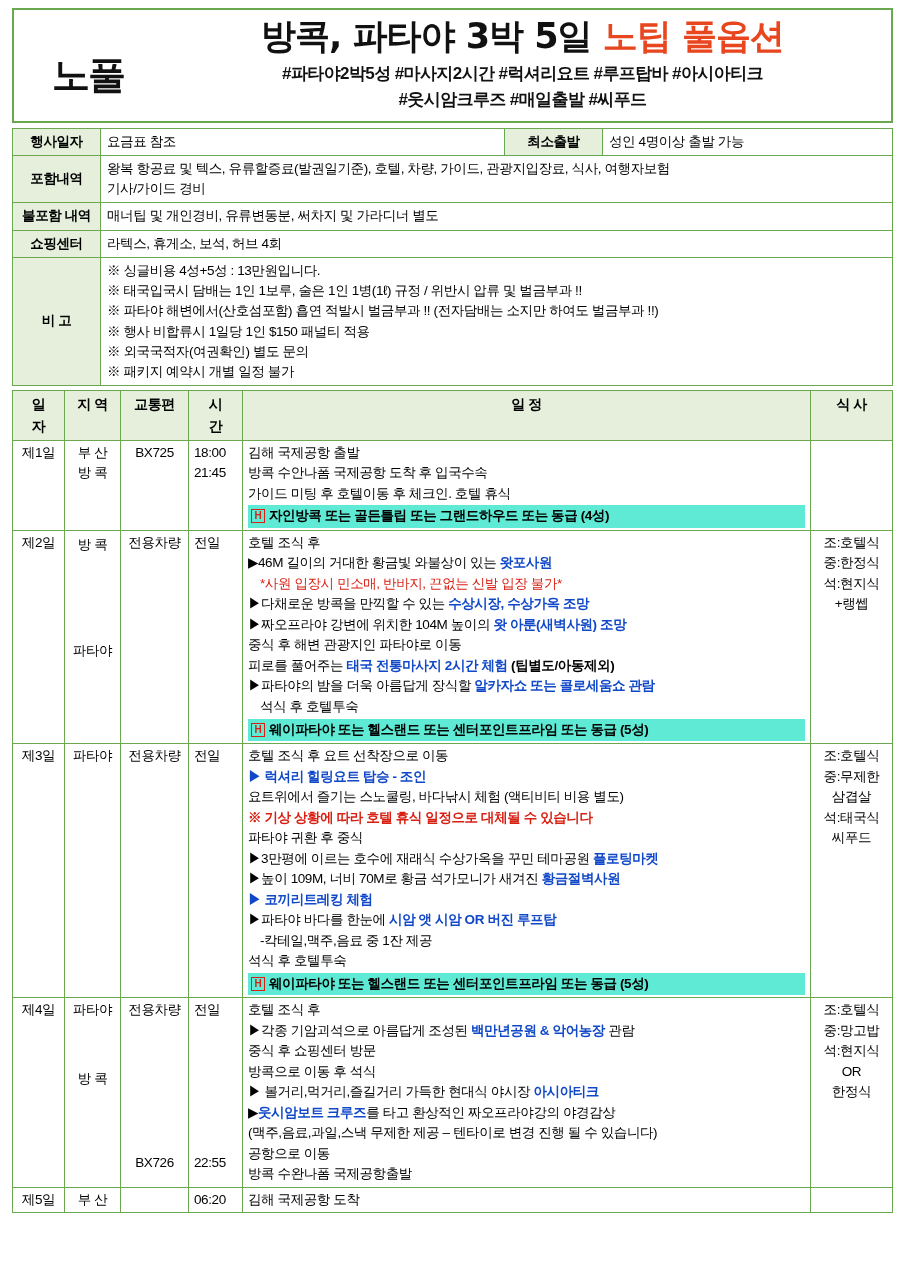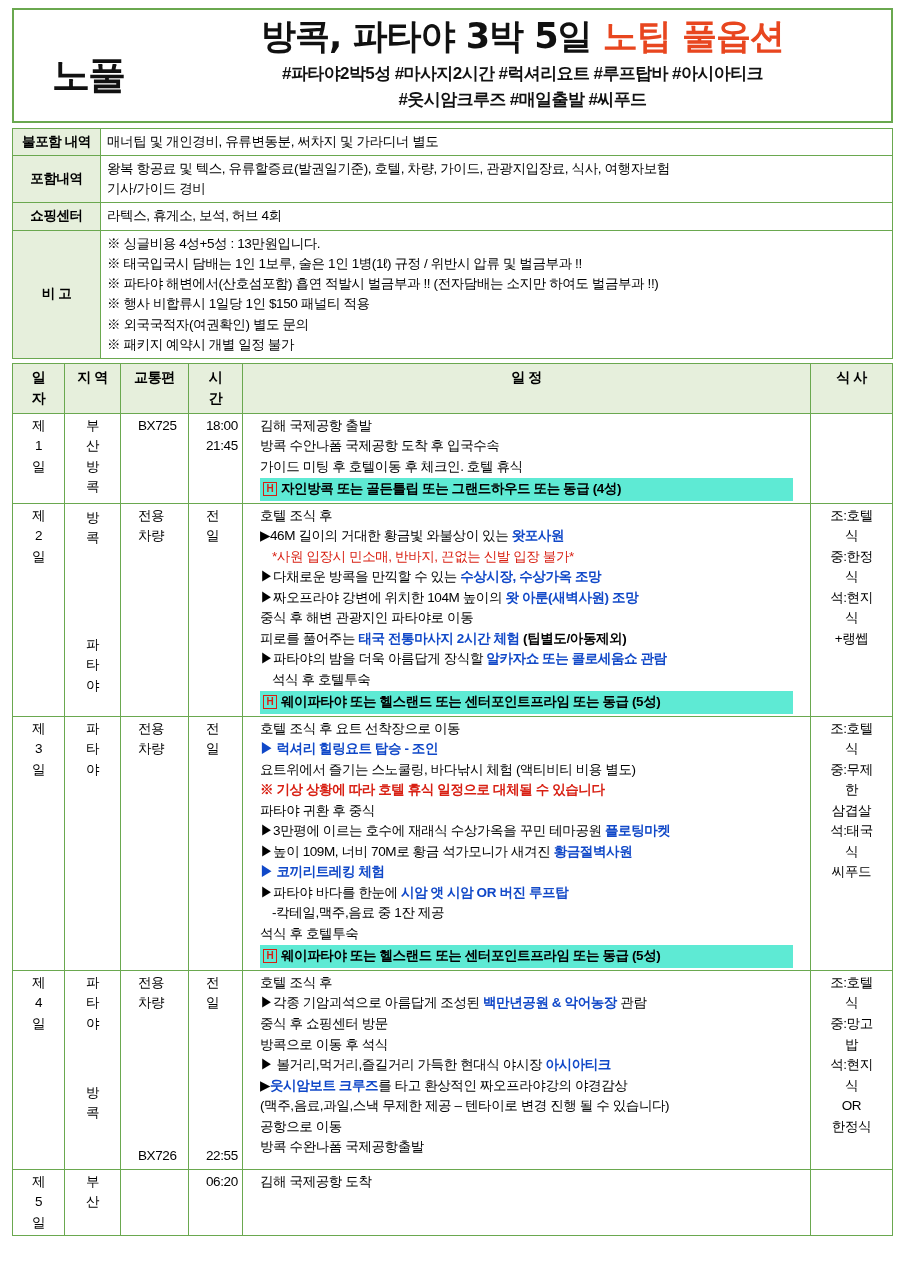--- a/index.html
+++ b/index.html
@@ -81,35 +81,35 @@
     white-space: nowrap;
   }
   .note-cell { line-height: 1.62; font-size: 13px; padding: 4px 6px; margin-top: 41px; }
   
   .itin {
     margin-top: 4px;
   }
   .itin th, .itin td {
     border: 1px solid #6aa84f;
     font-size: 13.5px;
-    padding: 2px 17px;
+    padding: 2px 5px;
     vertical-align: top;
     letter-spacing: -0.4px;
     line-height: 1.52;
   }
   .itin th {
     background: #e6efdc;
     text-align: center;
     font-weight: bold;
     padding: 3px 12px;
     font-size: 14px;
   }
   .c-day { width: 52px; text-align: center; vertical-align: middle; }
   .c-area { width: 56px; text-align: center; }
-  .c-trans { width: 68px; text-align: left; }
+  .c-trans { width: 68px; text-align: center; }
   .c-time { width: 54px; }
   .c-meal { width: 82px; text-align: center; vertical-align: middle; font-size: 13px; line-height: 1.6; }
   .c-plan { }
   .vmid { vertical-align: middle; }
   .plan-line { white-space: nowrap; }
   .blue { color: #1048c8; font-weight: bold; }
   .red { color: #d81f12; }
   .redb { color: #d81f12; font-weight: bold; }
   .hotel-line {
     background: #5eead4;
@@ -150,30 +150,36 @@
   </div>
 
   <table class="info-table">
     <colgroup>
       <col style="width:88px">
         <col style="width:null">
         <col style="width:98px">
         <col style="width:290px">
     </colgroup>
     <tbody>
-    <tr>
-      <td class="lbl">불포함 내역</td>
-      <td colspan="3">매너팁 및 개인경비, 유류변동분, 써차지 및 가라디너 별도</td>
+        <tr>
+      <td class="lbl">행사일자</td>
+      <td>요금표 참조</td>
+      <td class="lbl">최소출발</td>
+      <td>성인 4명이상 출발 가능</td>
     </tr>
     <tr>
       <td class="lbl">포함내역</td>
       <td colspan="3">
         <div>왕복 항공료 및 텍스, 유류할증료(발권일기준), 호텔, 차량, 가이드, 관광지입장료, 식사, 여행자보험</div>
         <div>기사/가이드 경비</div>
       </td>
+    </tr>
+    <tr>
+      <td class="lbl">불포함 내역</td>
+      <td colspan="3">매너팁 및 개인경비, 유류변동분, 써차지 및 가라디너 별도</td>
     </tr>
     <tr>
       <td class="lbl">쇼핑센터</td>
       <td colspan="3">라텍스, 휴게소, 보석, 허브 4회</td>
     </tr>
     <tr>
       <td class="lbl">비     고</td>
       <td colspan="3" class="note-cell">
         <div>※ 싱글비용 4성+5성 : 13만원입니다.</div>
         <div>※ 태국입국시 담배는 1인 1보루, 술은 1인 1병(1ℓ) 규정 / 위반시 압류 및 벌금부과 !!</div>

